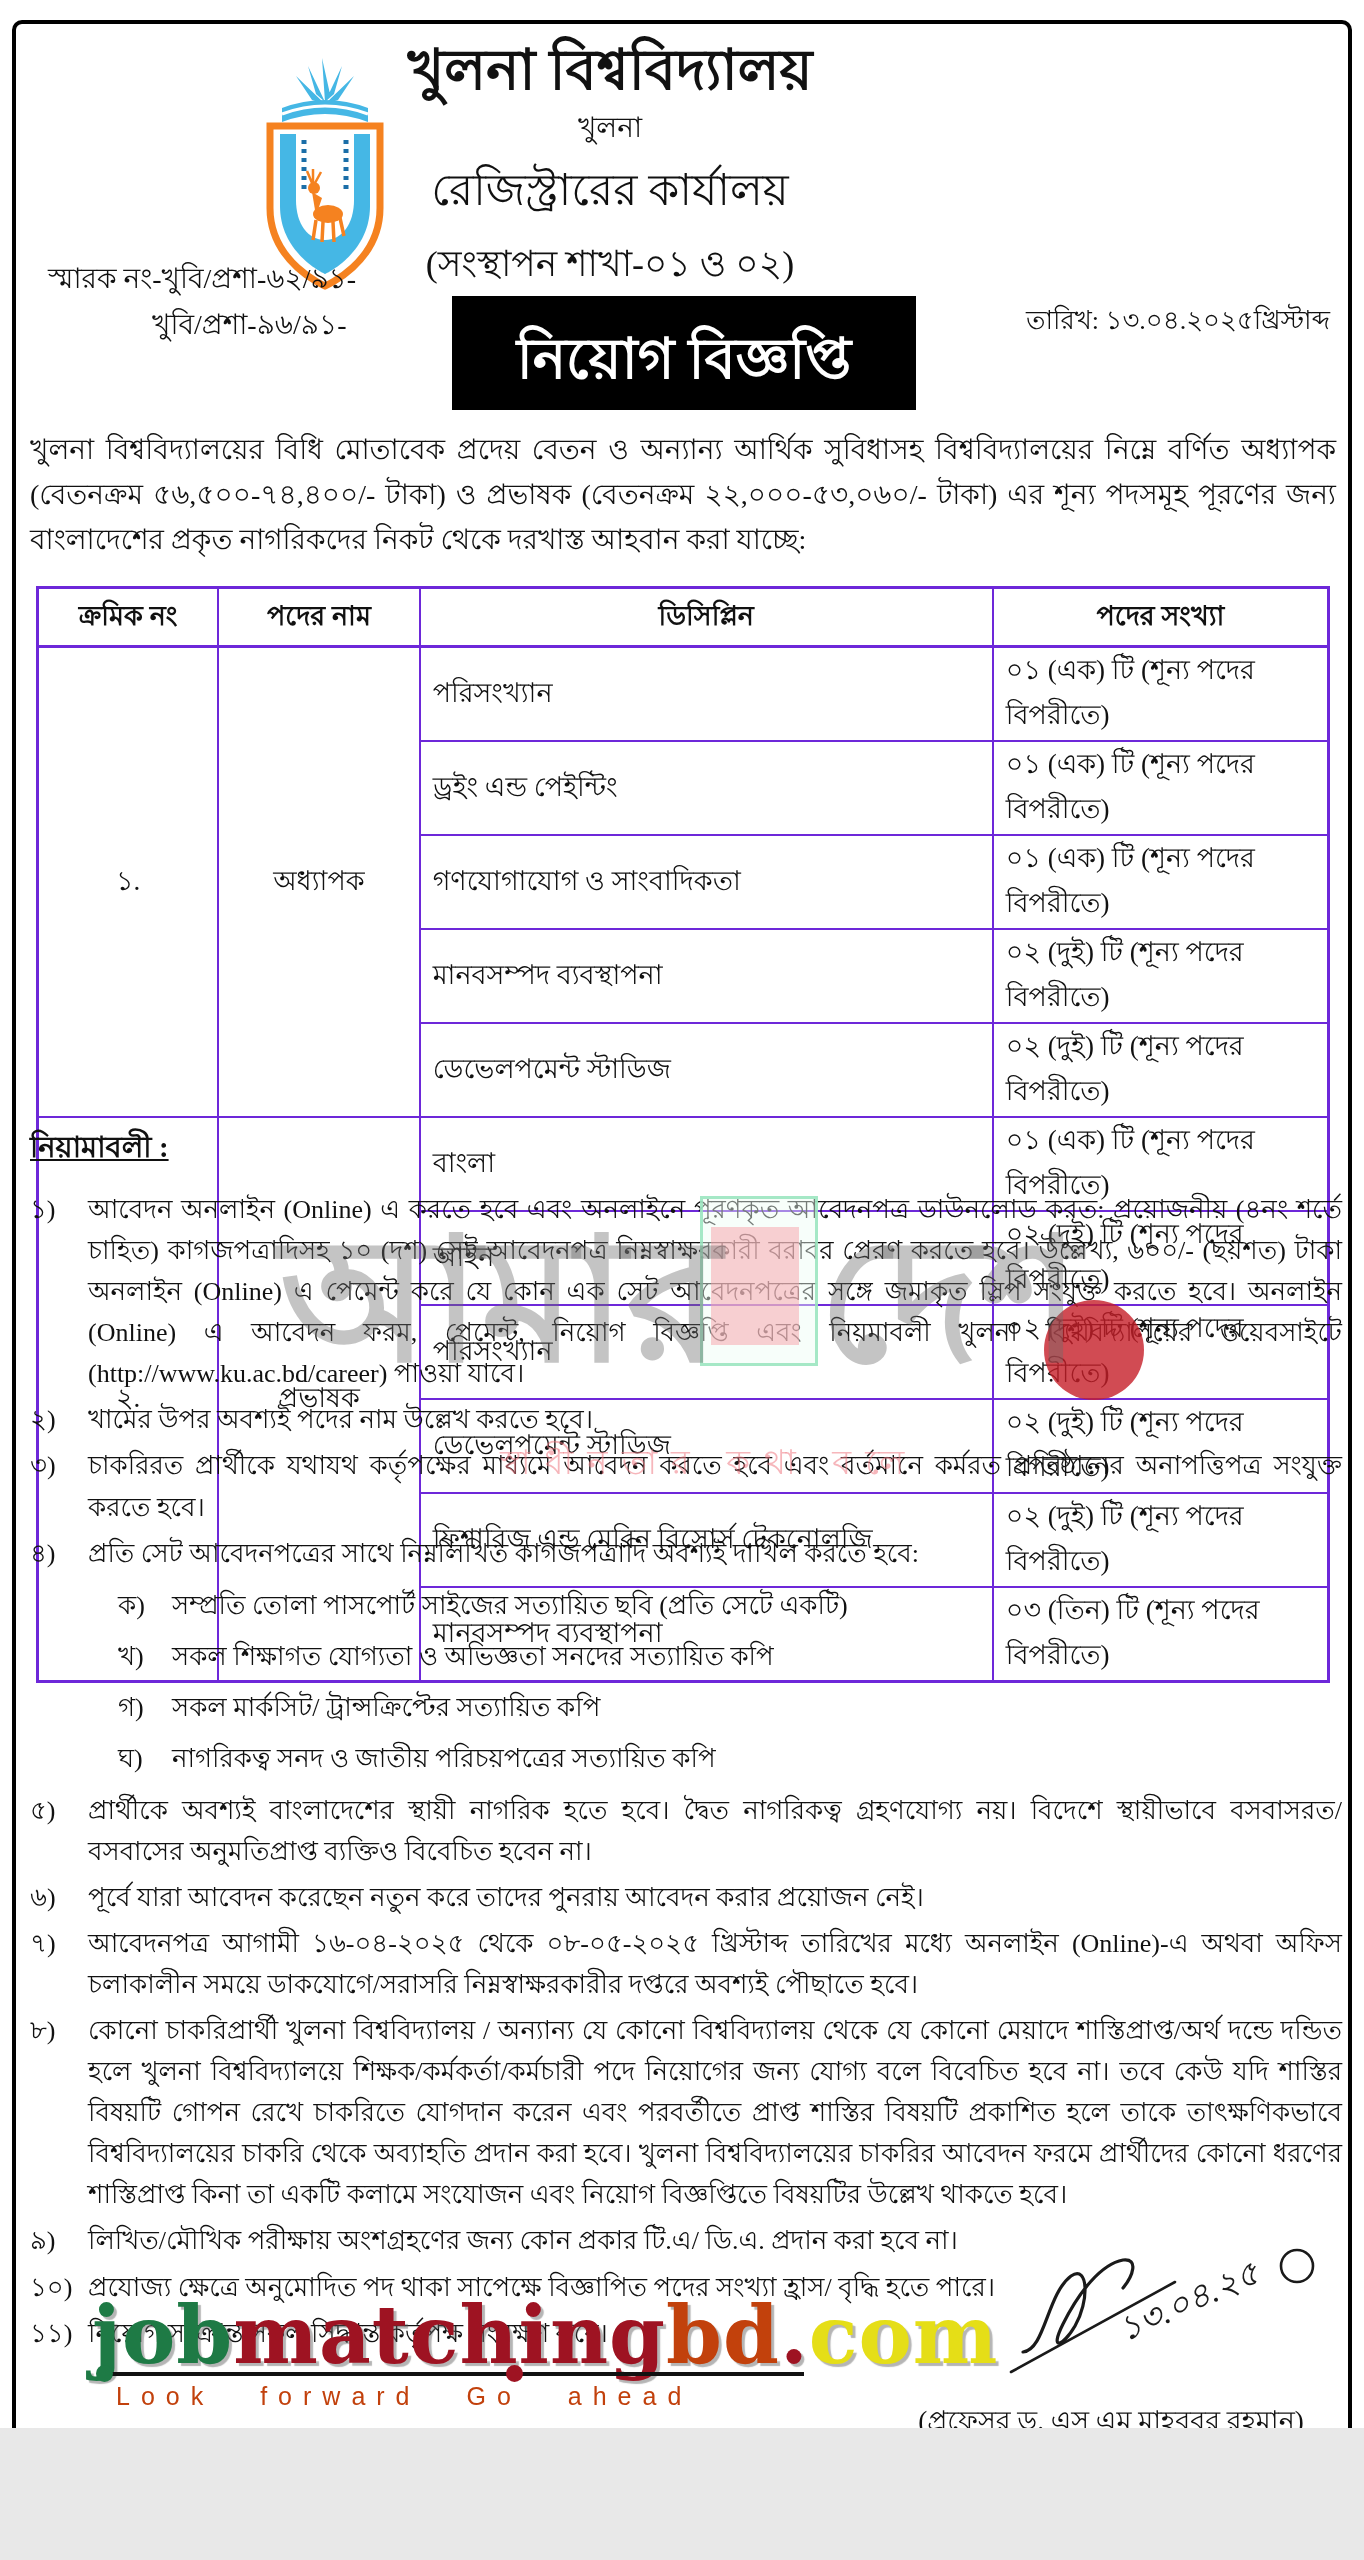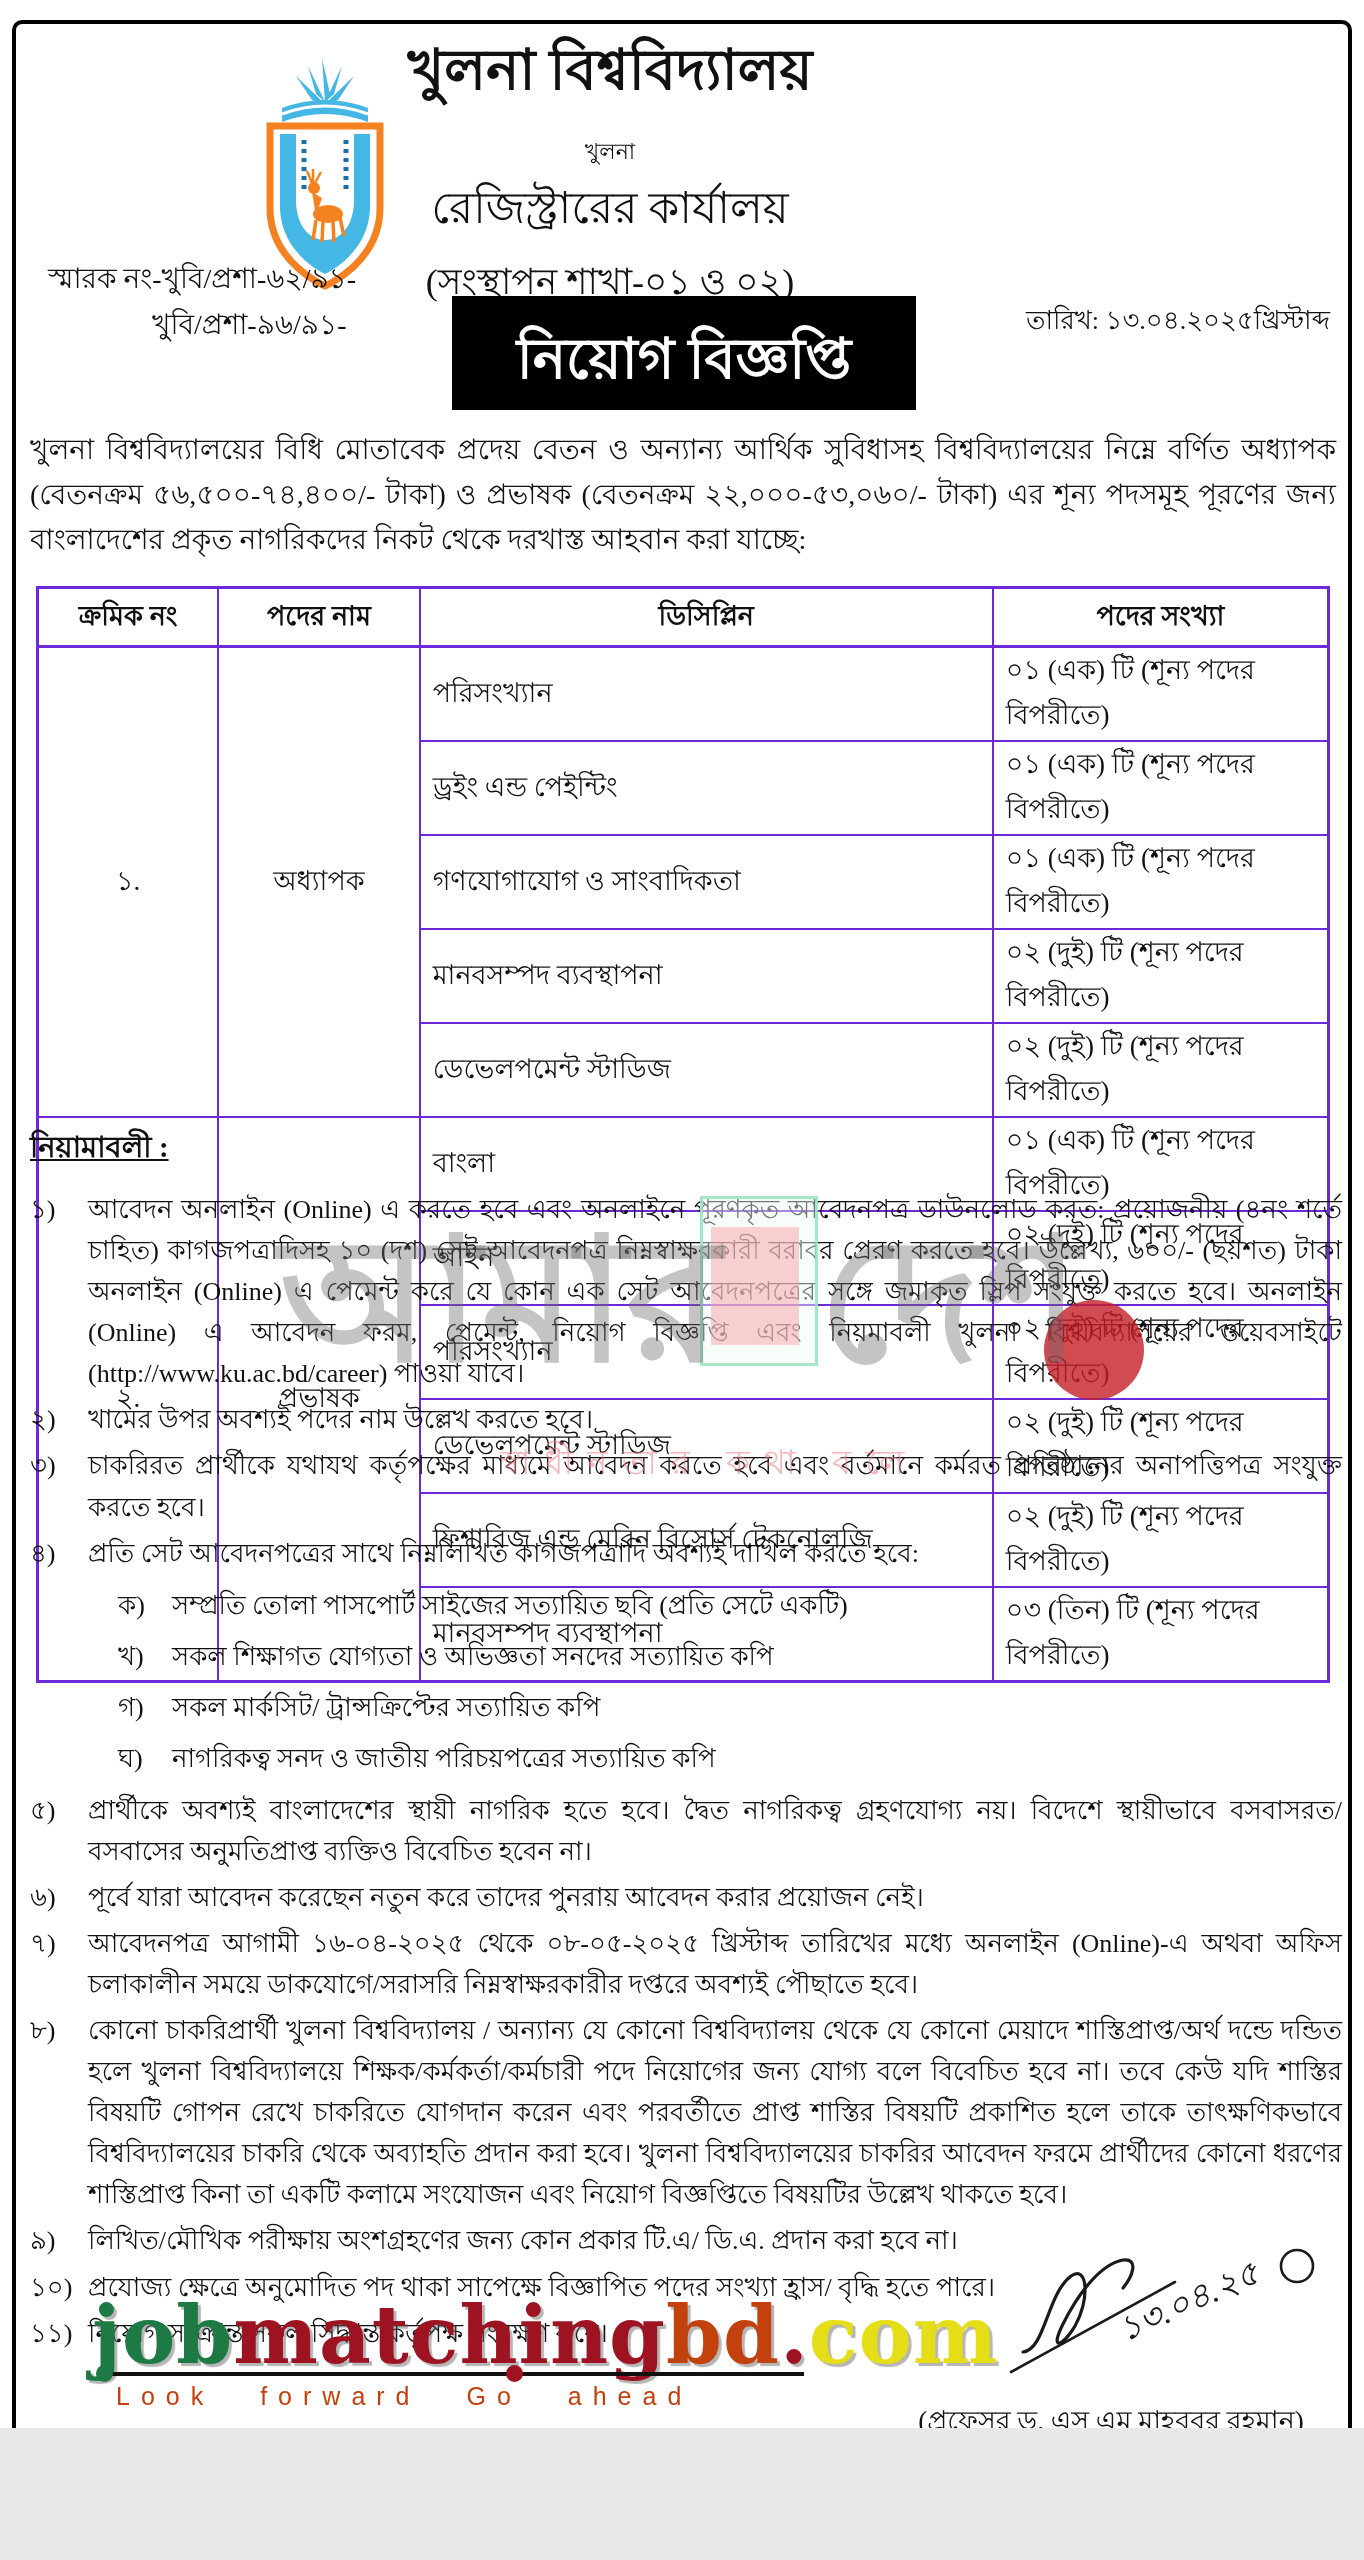--- a/index.html
+++ b/index.html
@@ -5,21 +5,21 @@
   html,body{margin:0;padding:0;background:#e8e8e8;}
   .page{position:relative;width:1364px;height:2428px;background:#ffffff;margin:0 auto;
         font-family:"Liberation Serif","DejaVu Serif",serif;color:#111;overflow:hidden;}
   .frame{position:absolute;left:12px;top:20px;width:1332px;height:2516px;
          border:4px solid #000;border-bottom-width:6px;border-radius:10px 10px 32px 32px;z-index:1;}
 
   
   .logo{position:absolute;left:250px;top:58px;width:150px;height:236px;z-index:2;}
   .hdr{position:absolute;left:300px;top:40px;width:620px;text-align:center;z-index:2;}
   .hdr-university{font-size:56px;font-weight:bold;line-height:1.1;}
-  .hdr-city{font-size:22px;margin-top:32px;}
+  .hdr-city{font-size:28px;margin-top:4px;}
   .hdr-office{font-size:44px;margin-top:4px;}
   .hdr-section{font-size:36px;margin-top:6px;}
 
   .memo{position:absolute;left:48px;top:256px;font-size:28px;line-height:1.65;z-index:2;}
   .memo-l2{padding-left:104px;}
   .date-line{position:absolute;left:1026px;top:300px;font-size:26px;z-index:2;}
 
   .notice-box{position:absolute;left:452px;top:296px;width:464px;height:114px;background:#000;
               display:flex;align-items:flex-end;justify-content:center;z-index:2;}
   .notice-title{color:#fff;font-size:56px;font-weight:bold;}

